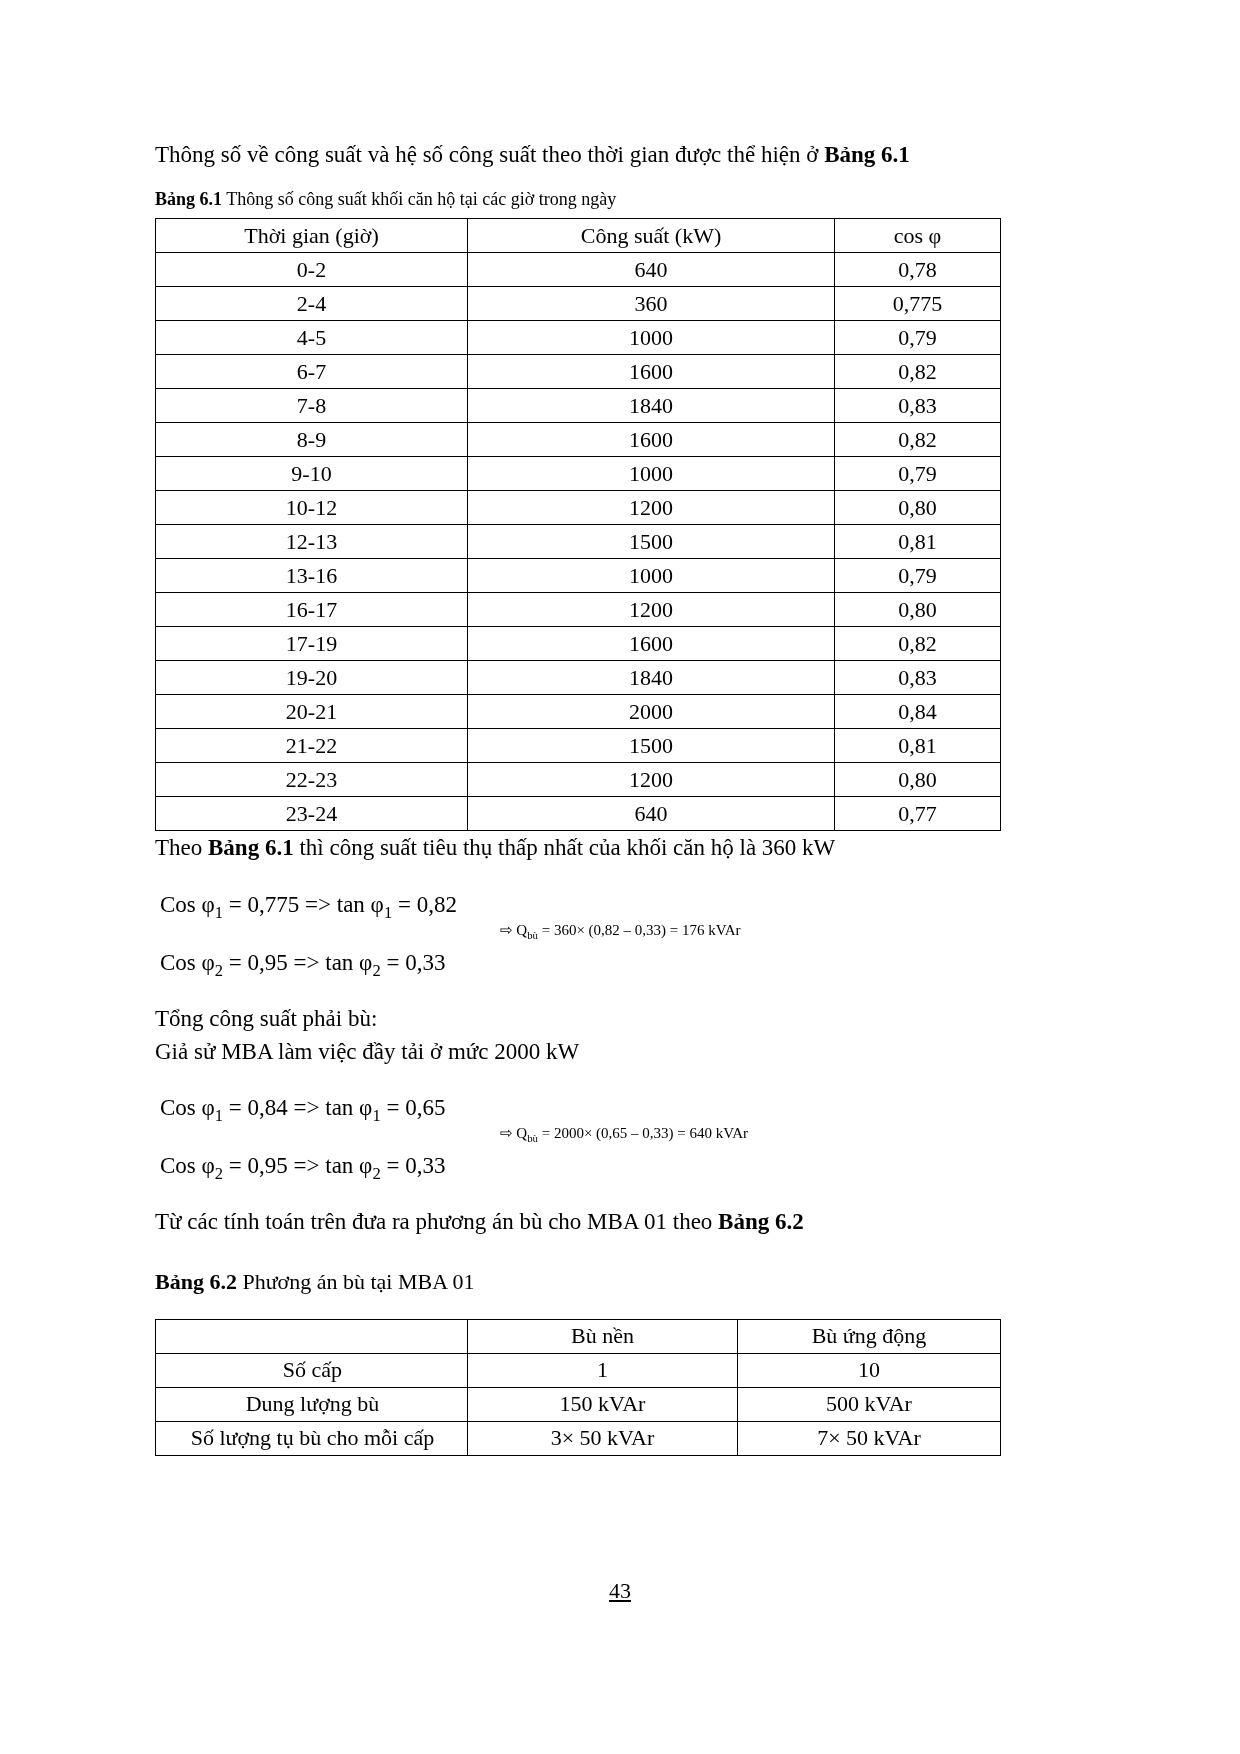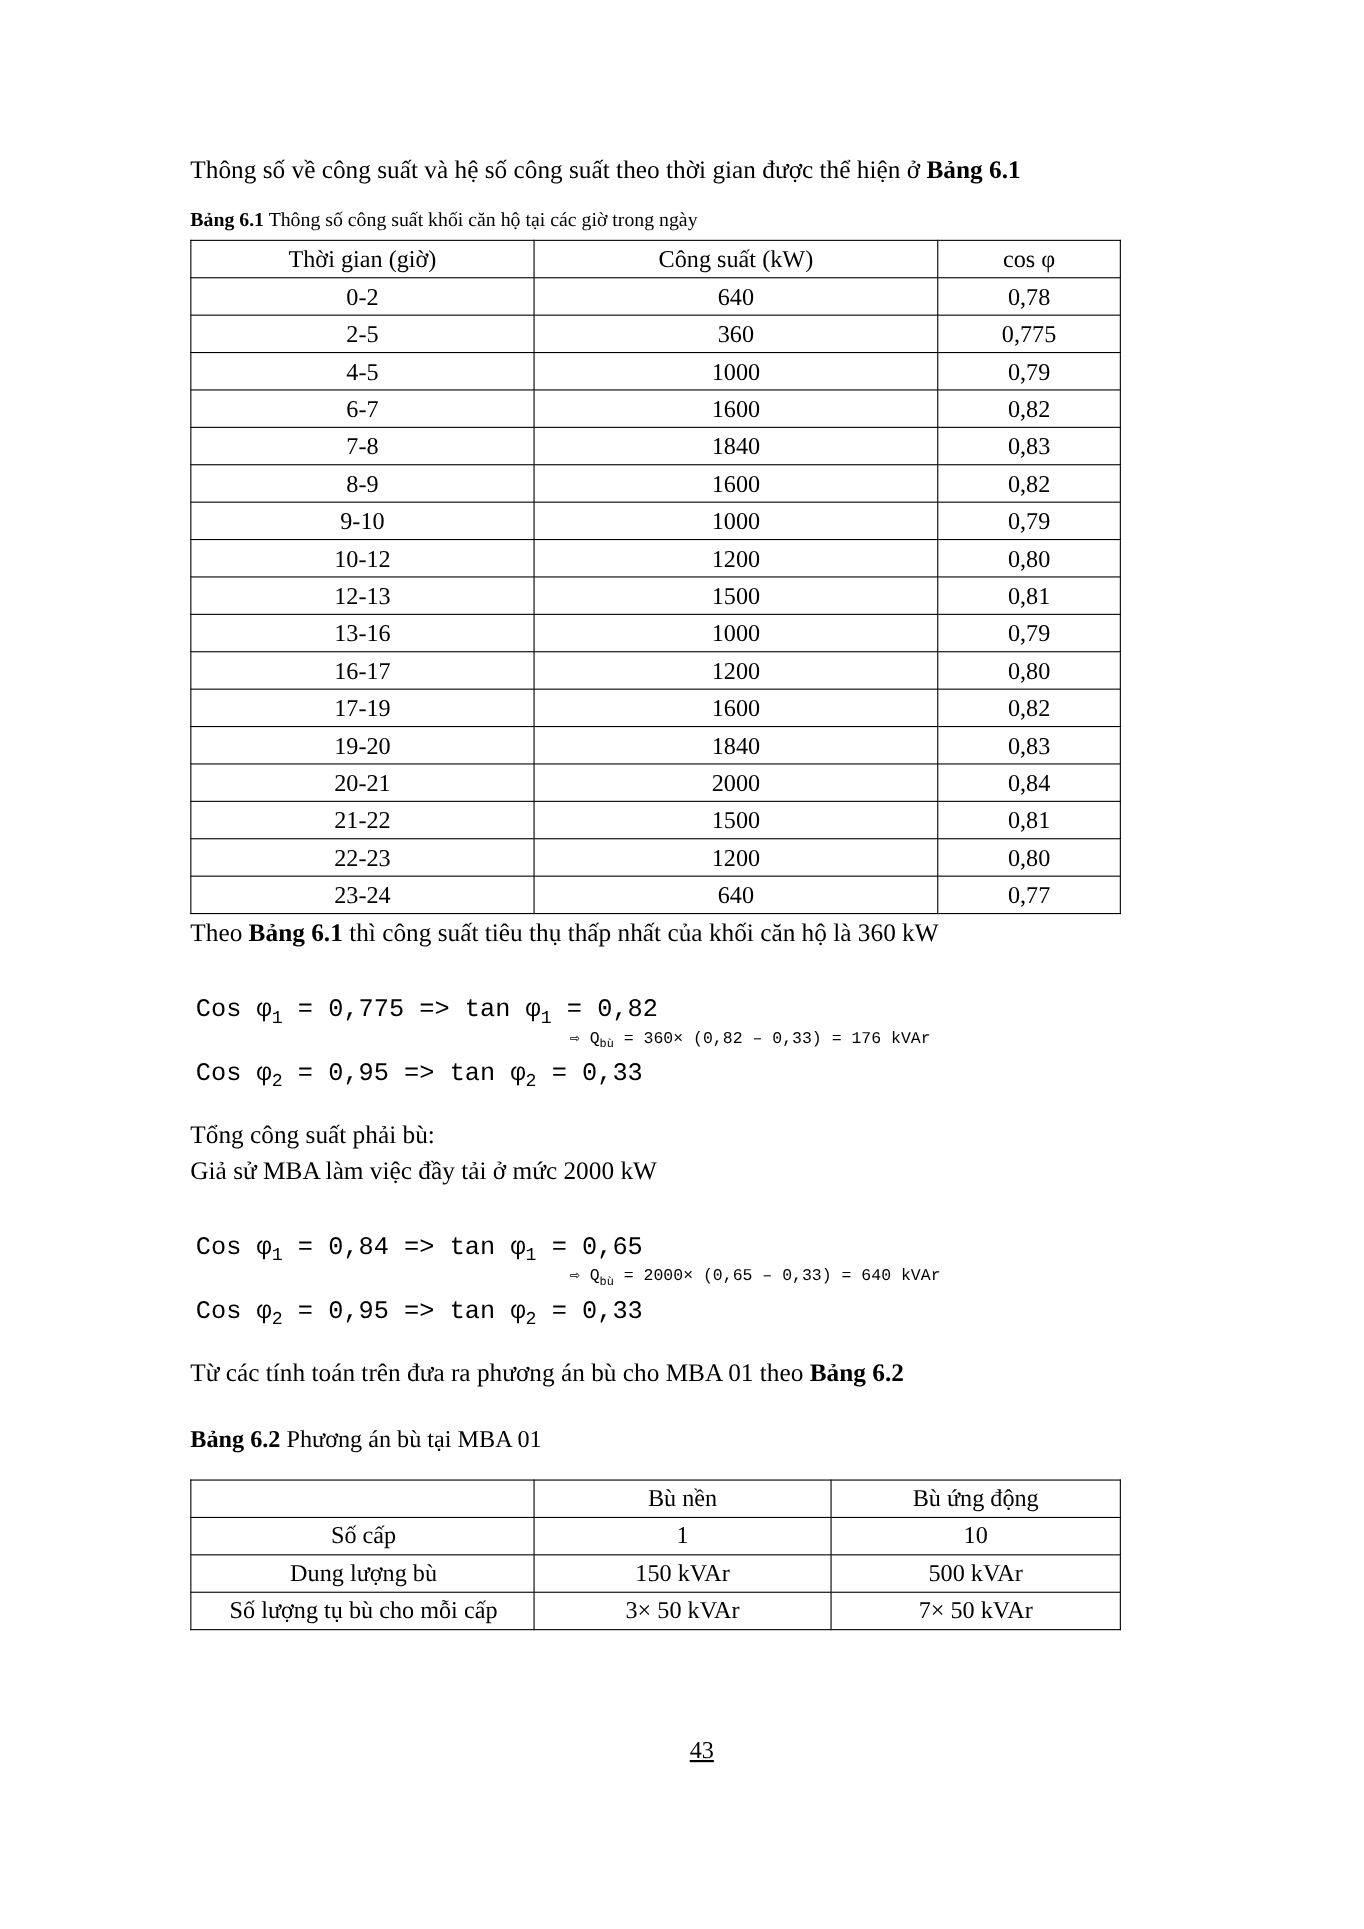--- a/index.html
+++ b/index.html
@@ -9,21 +9,21 @@
   }
   body {
     width: 1240px;
     height: 1754px;
     position: relative;
     font-family: "Liberation Serif", serif;
     color: #000000;
   }
   .page {
     position: absolute;
-    left: 18px; top: 0;
+    left: 0; top: 0;
     width: 984px;
     height: 1754px;
     padding: 0;
     box-sizing: border-box;
   }
   .content {
     position: absolute;
     left: 155px;
     top: 138px;
     width: 845px;
@@ -68,24 +68,23 @@
   table#t62 td.left {
     text-align: center;
     padding-left: 8px;
     font-family: Liberation Serif, serif;
   }
   .after-table {
     margin-top: 20px;
     font-size: 23px;
   }
   .calc-block {
-    margin-top: 40px;
+    margin-top: 27px;
     position: relative;
     height: 110px;
-    font-family: Liberation Mono, monospace;
   }
   .calc-line {
     font-size: 23px;
     position: absolute;
     left: 5px;
   }
   .calc-line.l1 { top: 0px; }
   .calc-line.l2 { top: 58px; }
   .calc-result {
     font-size: 15px;
@@ -138,21 +137,21 @@
           <th>cos φ</th>
         </tr>
       </thead>
       <tbody>
         <tr>
             <td>0-2</td>
             <td>640</td>
             <td>0,78</td>
           </tr>
         <tr>
-            <td>2-5</td>
+            <td>2-4</td>
             <td>360</td>
             <td>0,775</td>
           </tr>
         <tr>
             <td>4-5</td>
             <td>1000</td>
             <td>0,79</td>
           </tr>
         <tr>
             <td>6-7</td>

